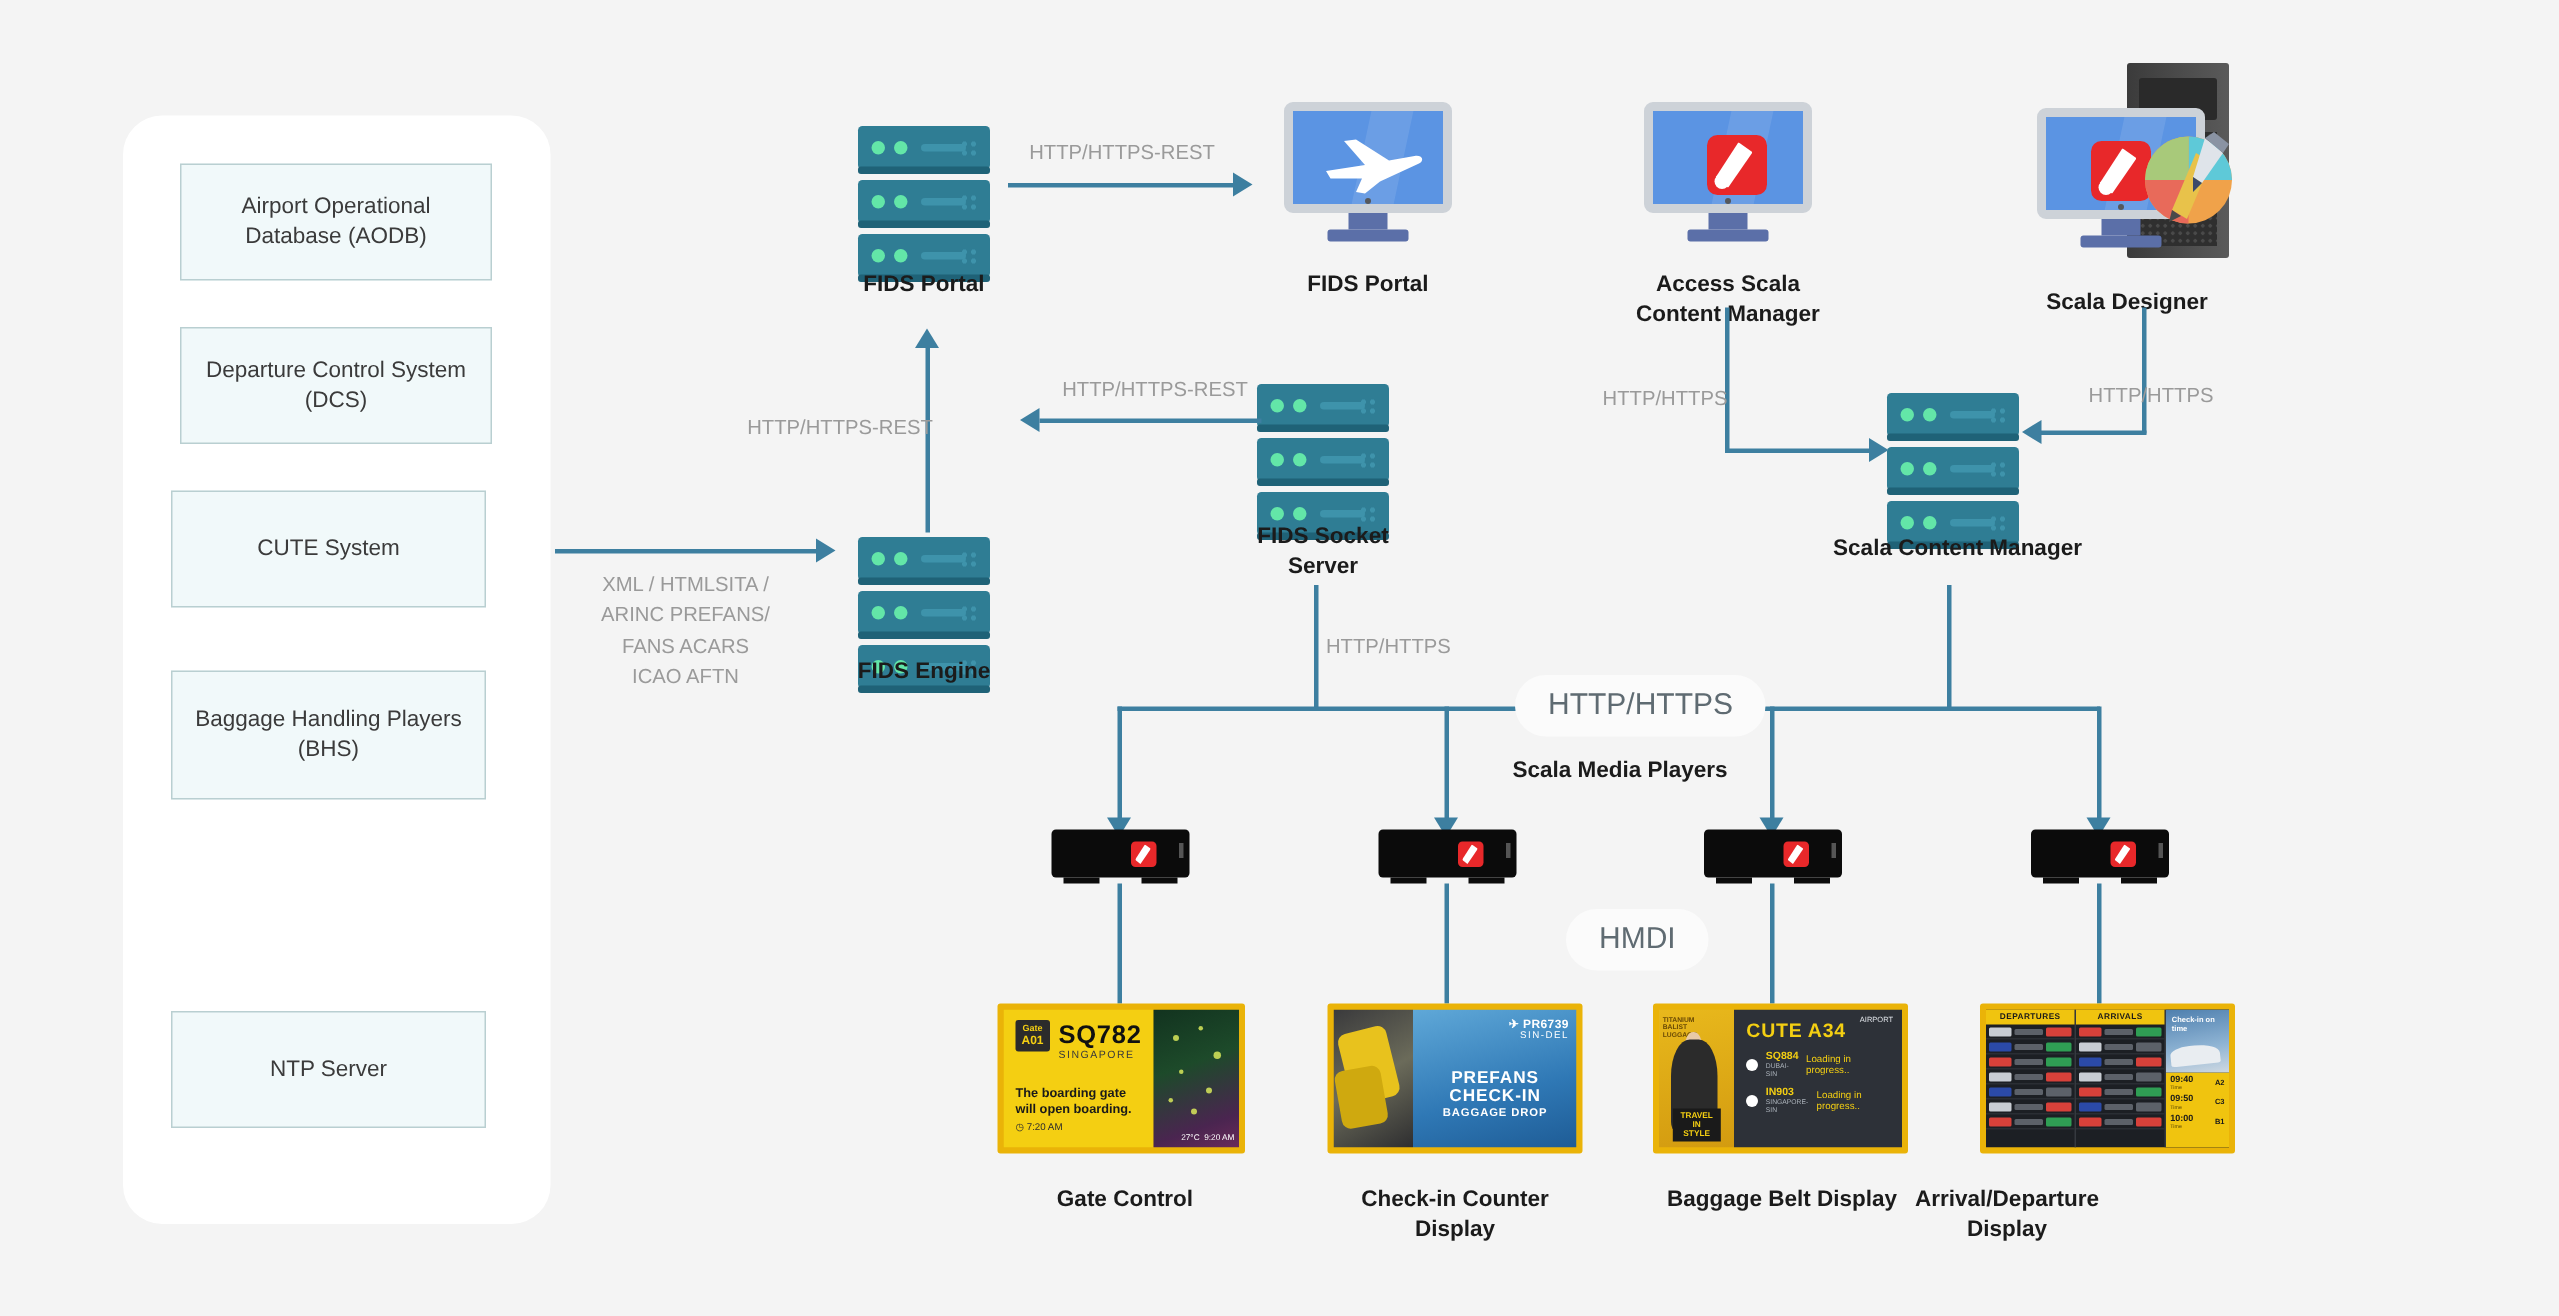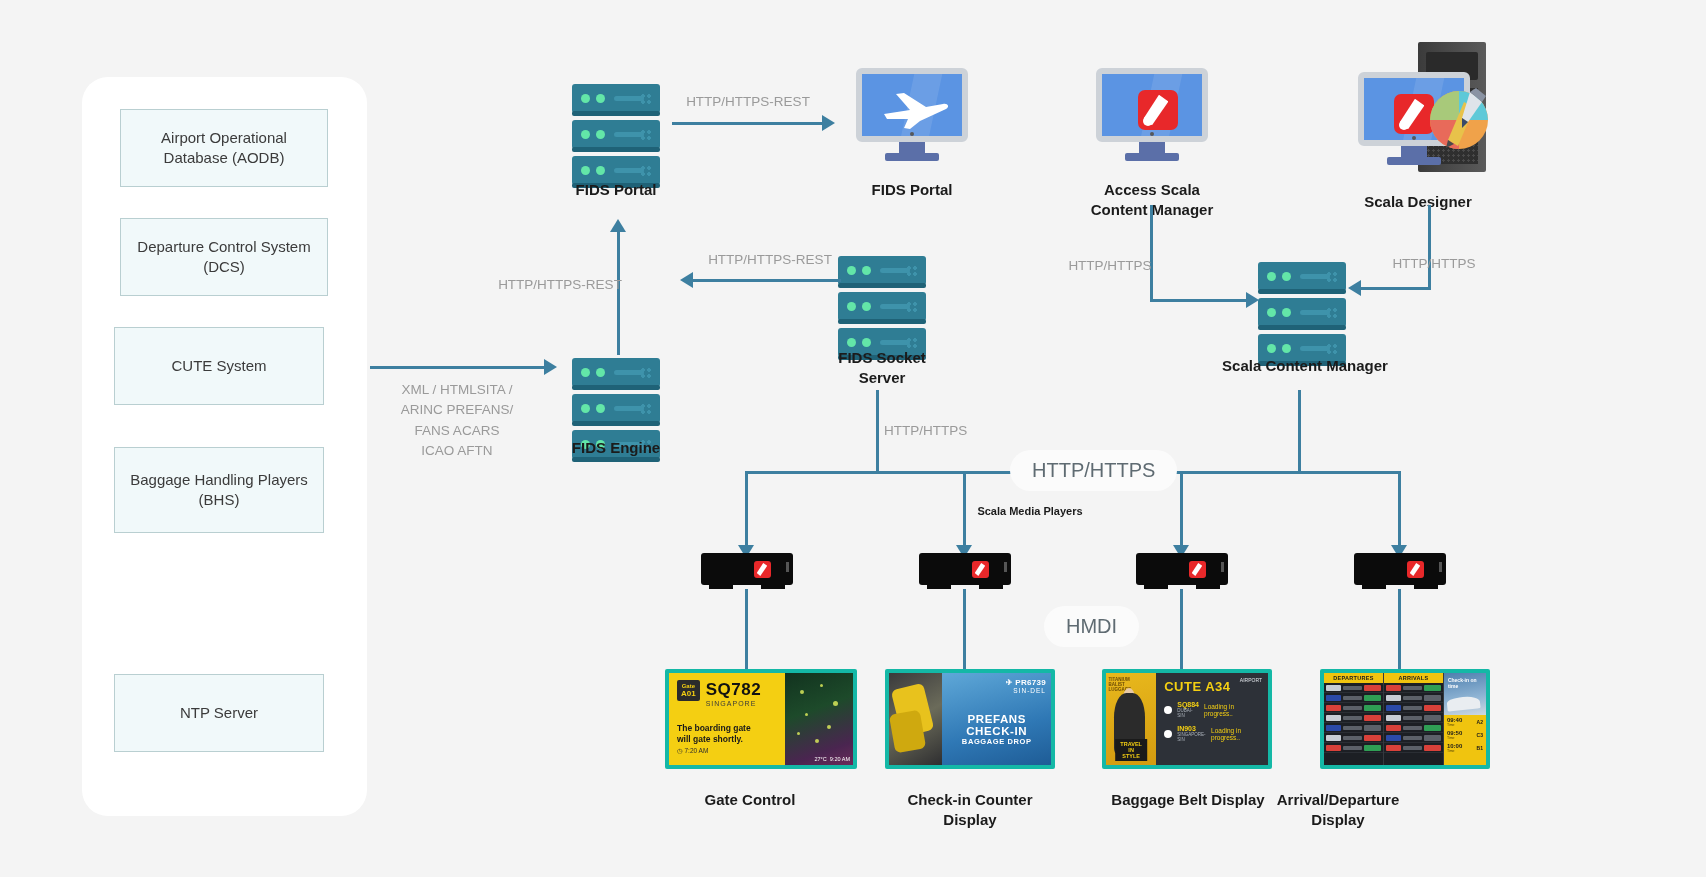--- a/index.html
+++ b/index.html
@@ -88,21 +88,21 @@
 
   
   .player { position: absolute; background: #0b0b0b; border-radius: 3px; }
   .player .mini-logo { position: absolute; background: #e8282a; border-radius: 3px; overflow: hidden; }
   .player .mini-logo:before { content:""; position:absolute; left:16%; top:12%; width:62%; height:76%; background:#fff;
     clip-path: polygon(62% 0, 100% 22%, 34% 100%, 0 78%); }
   .player .tick { position: absolute; right: 4px; top: 9px; width: 3px; height: 10px; background: #555; }
   .player .foot { position: absolute; bottom: -4px; height: 4px; background: #0b0b0b; }
 
   
-  .screen { position: absolute; background: #14b8a6; padding: 4px; border-radius: 2px; }
+  .screen { position: absolute; background: #eab308; padding: 4px; border-radius: 2px; }
   .screen .inner { width: 100%; height: 100%; overflow: hidden; position: relative; display: flex; }
 
   
   .gd-left { background: #f4cf12; flex: 0 0 63%; position: relative; padding: 7px 8px; }
   .gd-gate { background: #2b2b2b; color: #f4cf12; font-size: 6px; line-height: 1.1; padding: 3px 4px; border-radius: 2px; display: inline-block; text-align: center; font-weight: bold; }
   .gd-flight { font-size: 17px; font-weight: bold; color: #111; letter-spacing: .5px; }
   .gd-city { font-size: 7px; color: #3a3a3a; letter-spacing: 1px; }
   .gd-msg { font-size: 8.5px; font-weight: bold; color: #1a1a1a; line-height: 1.3; }
   .gd-time { font-size: 6.5px; color: #2d2d2d; margin-top: 2px; }
   .gd-right { flex: 1; background: linear-gradient(160deg,#12331f 0%,#1d4a2a 40%,#4a2550 80%,#6a2a5a 100%); position: relative; }
@@ -349,21 +349,21 @@
   <div class="abs arrow-l" style="left:1348px;top:280px;"></div>
   <div class="proto" style="left:1374px;top:254px;width:120px;">HTTP/HTTPS</div>
 
   <div class="abs line vline" style="left:876px;top:390px;height:82px;"></div>
   <div class="proto" style="left:884px;top:421px;width:110px;text-align:left;">HTTP/HTTPS</div>
 
   <div class="abs line vline" style="left:1298px;top:390px;height:82px;"></div>
 
   <div class="abs line hline" style="left:745px;top:471px;width:655px;"></div>
   <div class="proto-pill" style="left:1012px;top:452px;">HTTP/HTTPS</div>
-  <div class="node-label" style="left:920px;top:504px;width:220px;font-size:11px;">Scala Media Players</div>
+  <div class="node-label" style="left:970px;top:504px;width:220px;font-size:15px;">Scala Media Players</div>
 
   <div class="abs line vline" style="left:745px;top:471px;height:78px;"></div>
   <div class="abs arrow-d" style="left:738px;top:545px;"></div>
   <div class="abs line vline" style="left:963px;top:471px;height:78px;"></div>
   <div class="abs arrow-d" style="left:956px;top:545px;"></div>
   <div class="abs line vline" style="left:1180px;top:471px;height:78px;"></div>
   <div class="abs arrow-d" style="left:1173px;top:545px;"></div>
   <div class="abs line vline" style="left:1398px;top:471px;height:78px;"></div>
   <div class="abs arrow-d" style="left:1391px;top:545px;"></div>
 
@@ -391,35 +391,35 @@
       <i class="foot" style="left:8px;width:24px;"></i>
       <i class="foot" style="right:8px;width:24px;"></i>
   </div>
 
   <div class="abs line vline" style="left:745px;top:589px;height:80px;"></div>
   <div class="abs line vline" style="left:963px;top:589px;height:80px;"></div>
   <div class="abs line vline" style="left:1180px;top:589px;height:80px;"></div>
   <div class="abs line vline" style="left:1398px;top:589px;height:80px;"></div>
   <div class="proto-pill" style="left:1046px;top:608px;">HMDI</div>
 
-  <div class="screen" style="left:665px;top:669px;width:192px;height:100px;">
+  <div class="screen" style="left:665px;top:669px;width:165px;height:100px;">
     <div class="inner">
       <div class="gd-left">
         <div style="display:flex;align-items:flex-start;gap:6px;">
           <div class="gd-gate">
             <span>Gate</span><br>
             <span style="font-size:8px;">A01</span>
           </div>
           <div>
             <div class="gd-flight">SQ782</div>
             <div class="gd-city">SINGAPORE</div>
           </div>
         </div>
         <div class="gd-msg" style="margin-top:16px;white-space:pre-line;">The boarding gate
-will gate shortly.</div>
+will open boarding.</div>
         <div class="gd-time">◷ <span>7:20 AM</span></div>
       </div>
       <div class="gd-right">
         <i class="sparkle" style="left:22%;top:18%;width:4px;height:4px;"></i>
         <i class="sparkle" style="left:52%;top:12%;width:3px;height:3px;"></i>
         <i class="sparkle" style="left:70%;top:30%;width:5px;height:5px;"></i>
         <i class="sparkle" style="left:30%;top:44%;width:3px;height:3px;"></i>
         <i class="sparkle" style="left:62%;top:56%;width:4px;height:4px;"></i>
         <i class="sparkle" style="left:18%;top:64%;width:3px;height:3px;"></i>
         <i class="sparkle" style="left:44%;top:72%;width:4px;height:4px;"></i>

